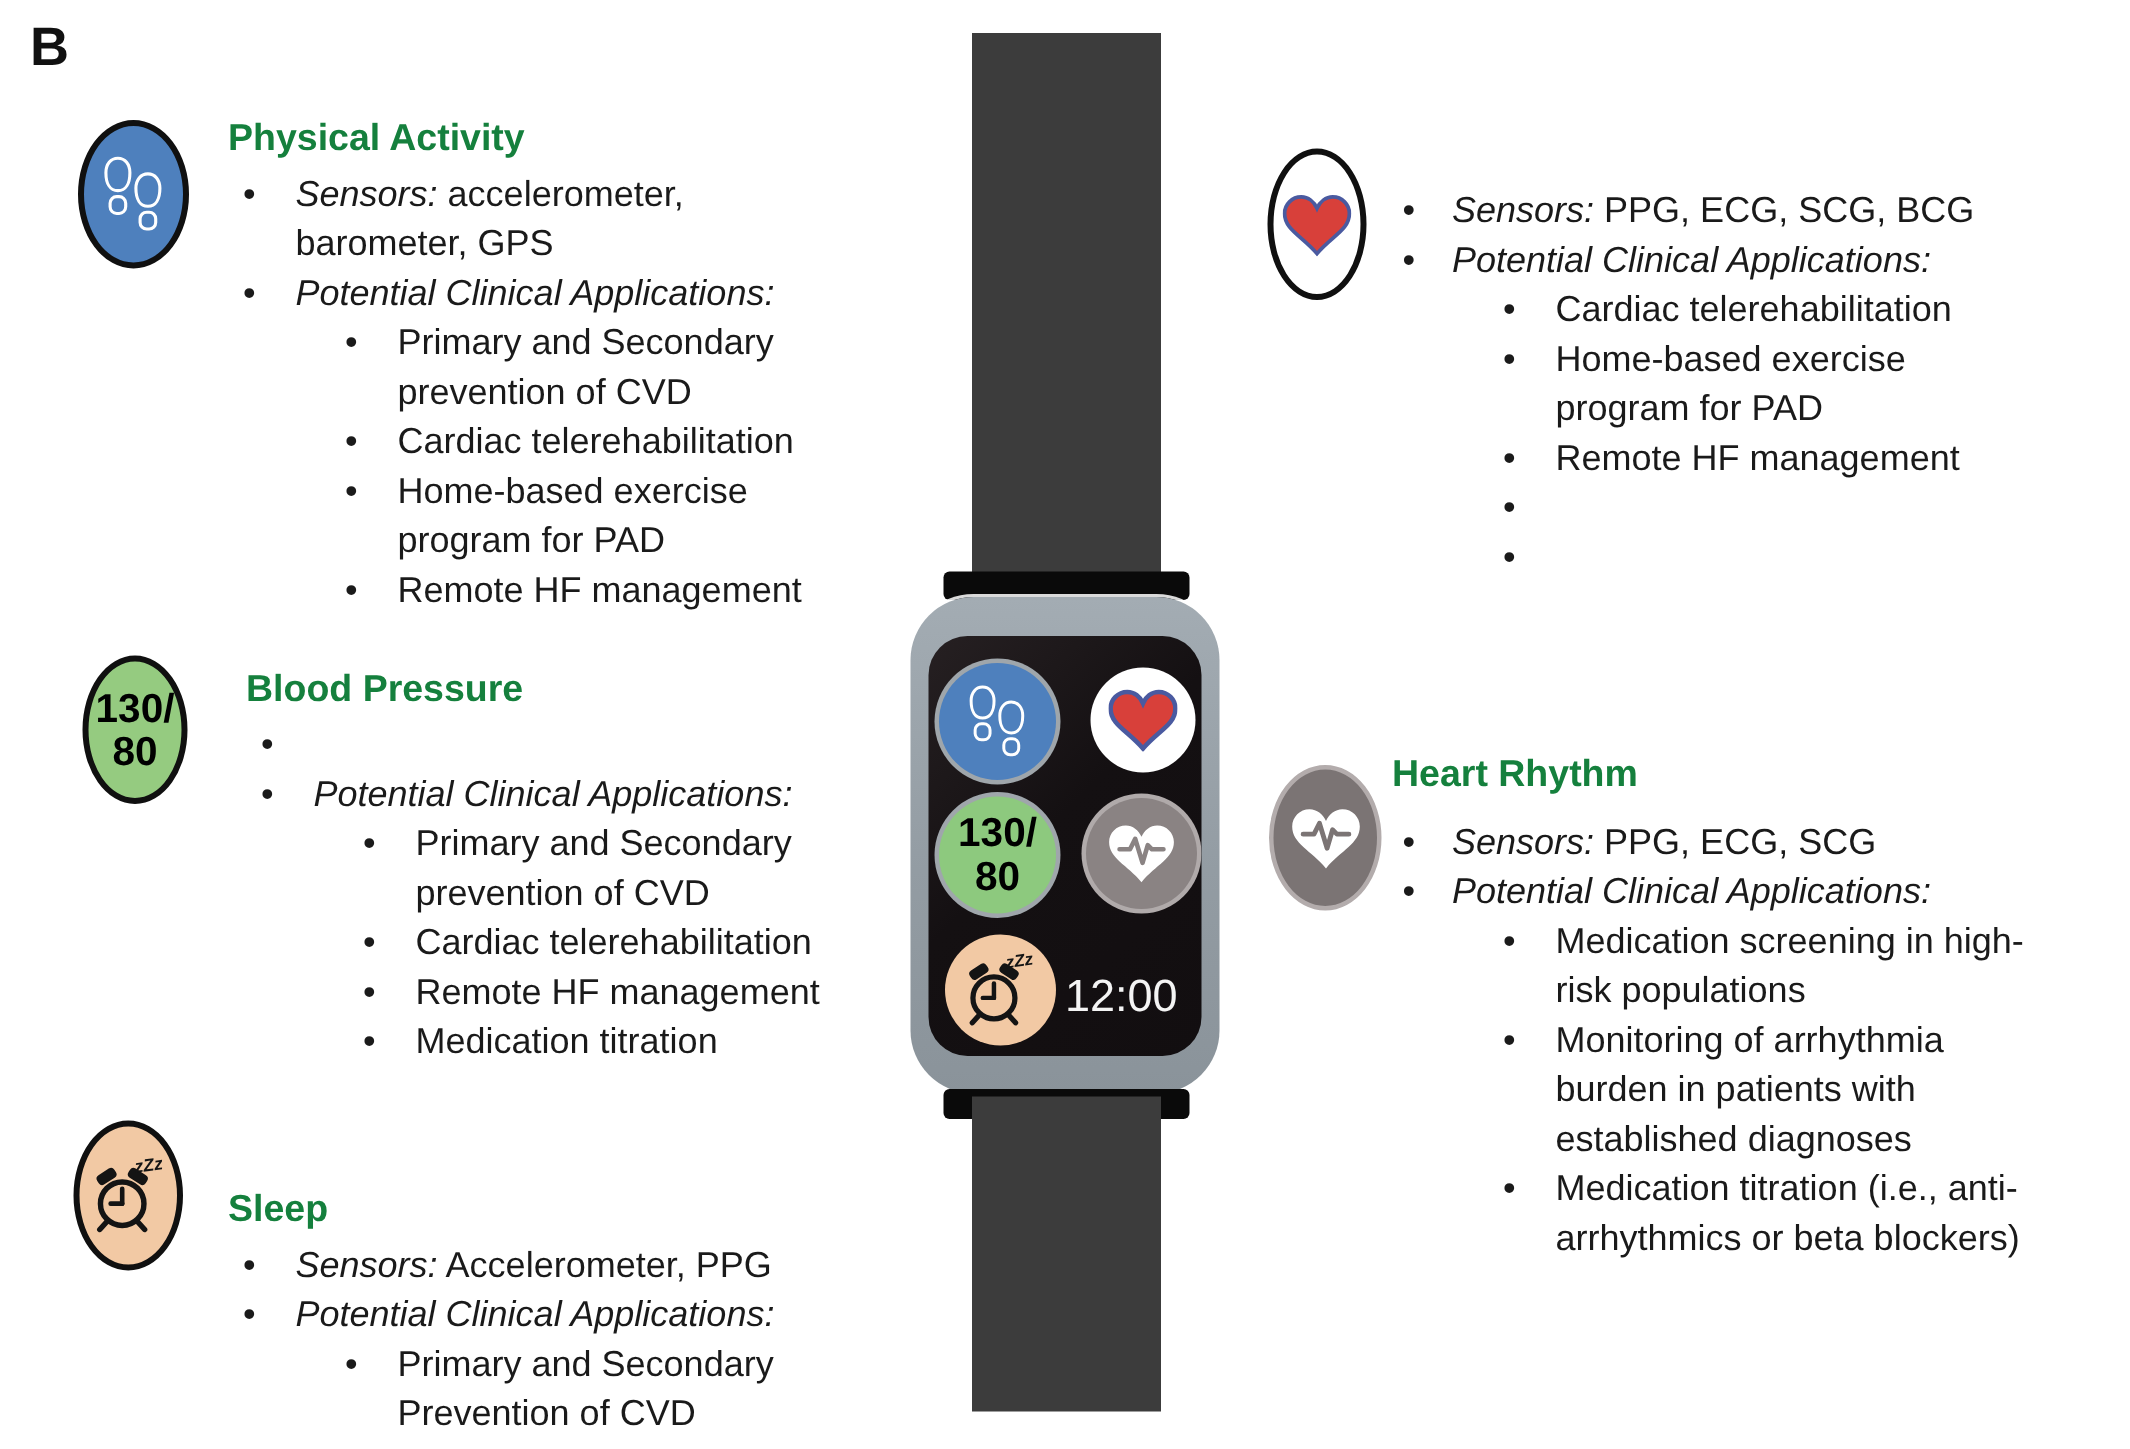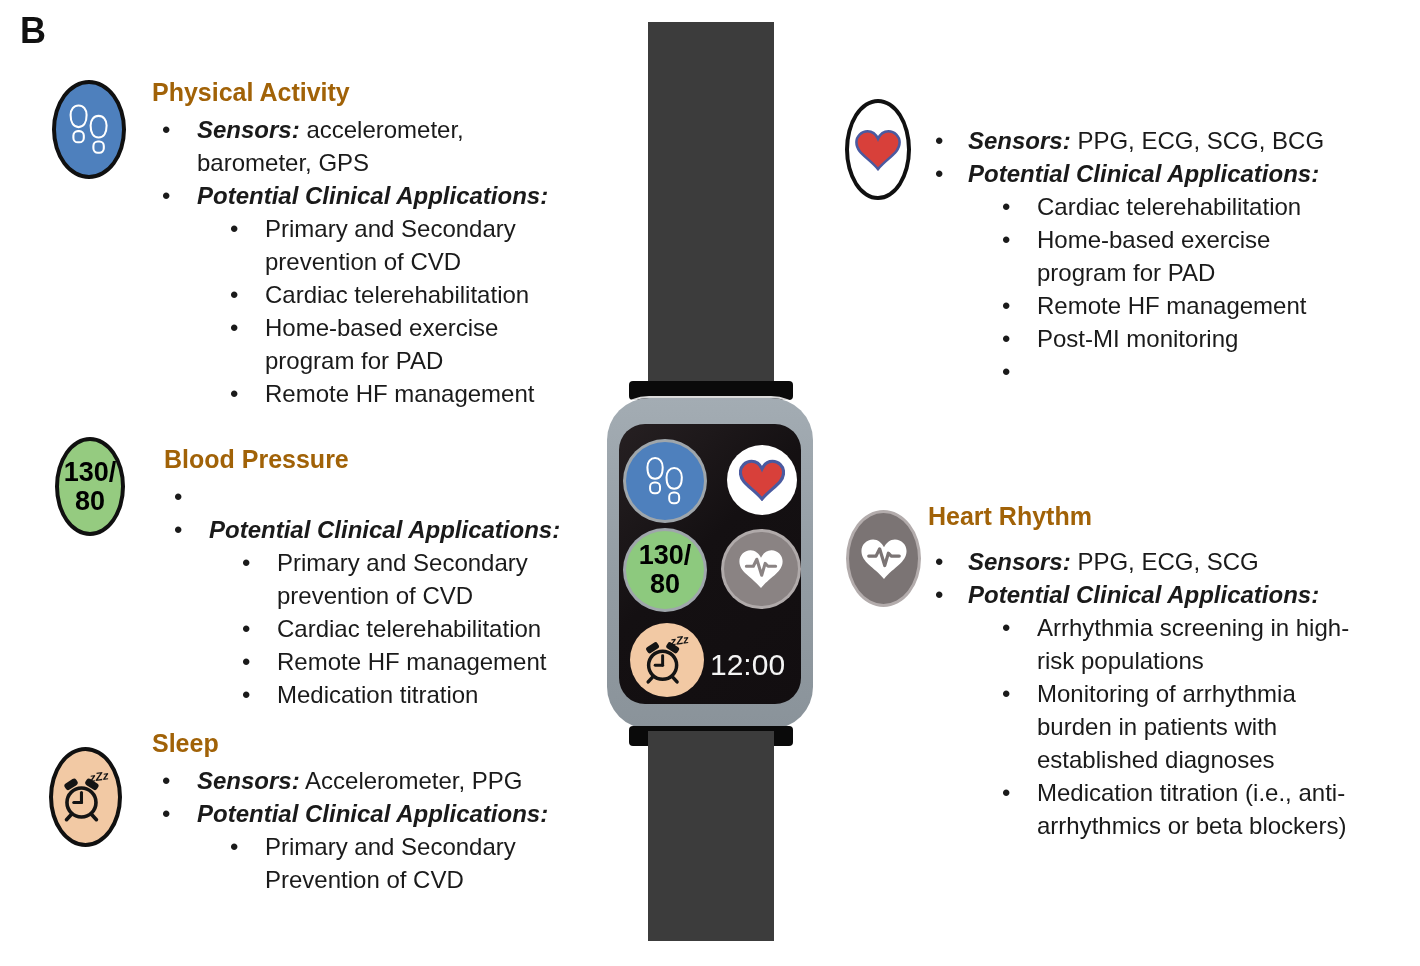--- a/index.html
+++ b/index.html
@@ -4,33 +4,33 @@
 <style>
   html,body{margin:0;padding:0;background:#ffffff;}
   body{width:1420px;height:966px;position:relative;overflow:hidden;
        font-family:"Liberation Sans", sans-serif;color:#1a1a1a;}
   .stage{position:absolute;inset:0;}
 
   .fig-label{position:absolute;left:20px;top:10px;font-size:36px;font-weight:bold;color:#111;}
 
   
   .panel{position:absolute;}
-  .panel h2{margin:0 0 4px 0;font-size:25px;line-height:33px;font-weight:bold;color:#a16207;}
+  .panel h2{margin:0 0 4px 0;font-size:25px;line-height:33px;font-weight:bold;color:#15803d;}
   .panel.rcol h2.gap14{margin-bottom:14px;}
   .panel.rcol h2.gap12{margin-bottom:12px;}
   .row{display:flex;align-items:flex-start;font-size:24px;line-height:33px;}
   .blt{width:35px;flex:0 0 35px;}
   .l1{padding-left:10px;}
   .l2{padding-left:78px;}
   .rcol .l1{padding-left:7px;}
   .rcol .l1 .blt{width:33px;flex-basis:33px;}
   .rcol .l2{padding-left:74px;}
   .txt{flex:1;}
   .pre{white-space:pre-line;}
-  .it{font-style:italic;font-weight:bold;}
+  .it{font-style:italic;}
 
   
   .oval{position:absolute;border-radius:50%;display:flex;align-items:center;justify-content:center;box-sizing:border-box;}
   .pa-oval{left:52px;top:80px;width:74px;height:99px;background:#4E80BD;border:4px solid #101010;}
   .bp-oval{left:55px;top:437px;width:70px;height:99px;background:#95CB80;border:4px solid #101010;flex-direction:column;}
   .sleep-oval{left:49px;top:747px;width:73px;height:100px;background:#F2C9A4;border:4px solid #101010;}
   .hr-oval{left:845px;top:99px;width:66px;height:101px;background:#ffffff;border:4px solid #101010;}
   .rhythm-oval{left:846px;top:510px;width:75px;height:97px;background:#7B7474;border:3px solid #B3ACAC;}
   .bp-num{font-size:27px;line-height:29px;font-weight:bold;color:#000000;text-align:center;display:block;}
 
@@ -157,21 +157,21 @@
     <div class="row l2">
         <span class="blt">•</span>
         <div class="txt"><span class="pre">Remote HF management</span></div>
       </div>
     <div class="row l2">
         <span class="blt">•</span>
         <div class="txt"><span class="pre">Medication titration</span></div>
       </div>
   </section>
 
-  <section class="panel" style="left:152px;top:727px;width:460px;">
+  <section class="panel" style="left:152px;top:790px;width:460px;">
     <h2>Sleep</h2>
     <div class="row l1">
         <span class="blt">•</span>
         <div class="txt"><span class="it pre">Sensors:</span> <span class="pre">Accelerometer, PPG</span></div>
       </div>
     <div class="row l1">
         <span class="blt">•</span>
         <div class="txt"><span class="it pre">Potential Clinical Applications:</span></div>
       </div>
     <div class="row l2">
@@ -198,40 +198,39 @@
         <span class="blt">•</span>
         <div class="txt"><span class="pre">Home-based exercise
 program for PAD</span></div>
       </div>
     <div class="row l2">
         <span class="blt">•</span>
         <div class="txt"><span class="pre">Remote HF management</span></div>
       </div>
     <div class="row l2">
         <span class="blt">•</span>
-        <div class="txt"><span class="pre">Post-MI monitoring</span></div>
       </div>
     <div class="row l2">
         <span class="blt">•</span>
       </div>
   </section>
 
   <section class="panel rcol" style="left:928px;top:500px;width:480px;">
     <h2 class="gap12">Heart Rhythm</h2>
     <div class="row l1">
         <span class="blt">•</span>
         <div class="txt"><span class="it pre">Sensors:</span> <span class="pre">PPG, ECG, SCG</span></div>
       </div>
     <div class="row l1">
         <span class="blt">•</span>
         <div class="txt"><span class="it pre">Potential Clinical Applications:</span></div>
       </div>
     <div class="row l2">
         <span class="blt">•</span>
-        <div class="txt"><span class="pre">Arrhythmia screening in high-
+        <div class="txt"><span class="pre">Medication screening in high-
 risk populations</span></div>
       </div>
     <div class="row l2">
         <span class="blt">•</span>
         <div class="txt"><span class="pre">Monitoring of arrhythmia
 burden in patients with
 established diagnoses</span></div>
       </div>
     <div class="row l2">
         <span class="blt">•</span>

